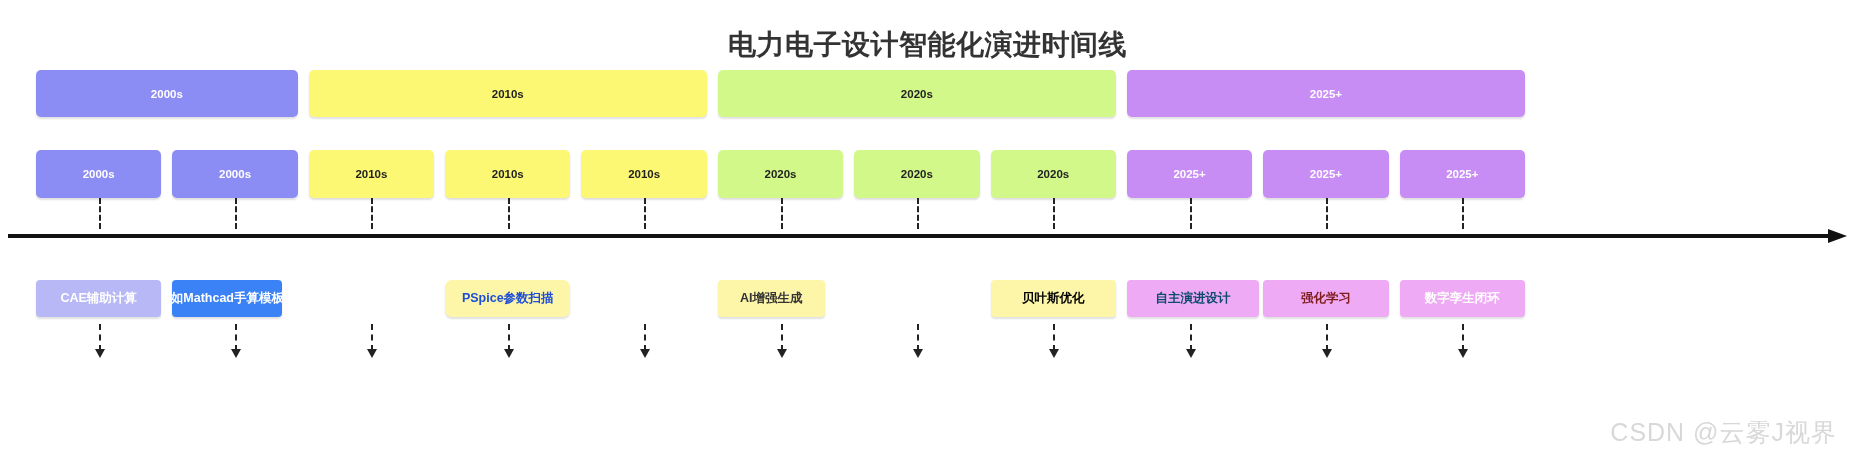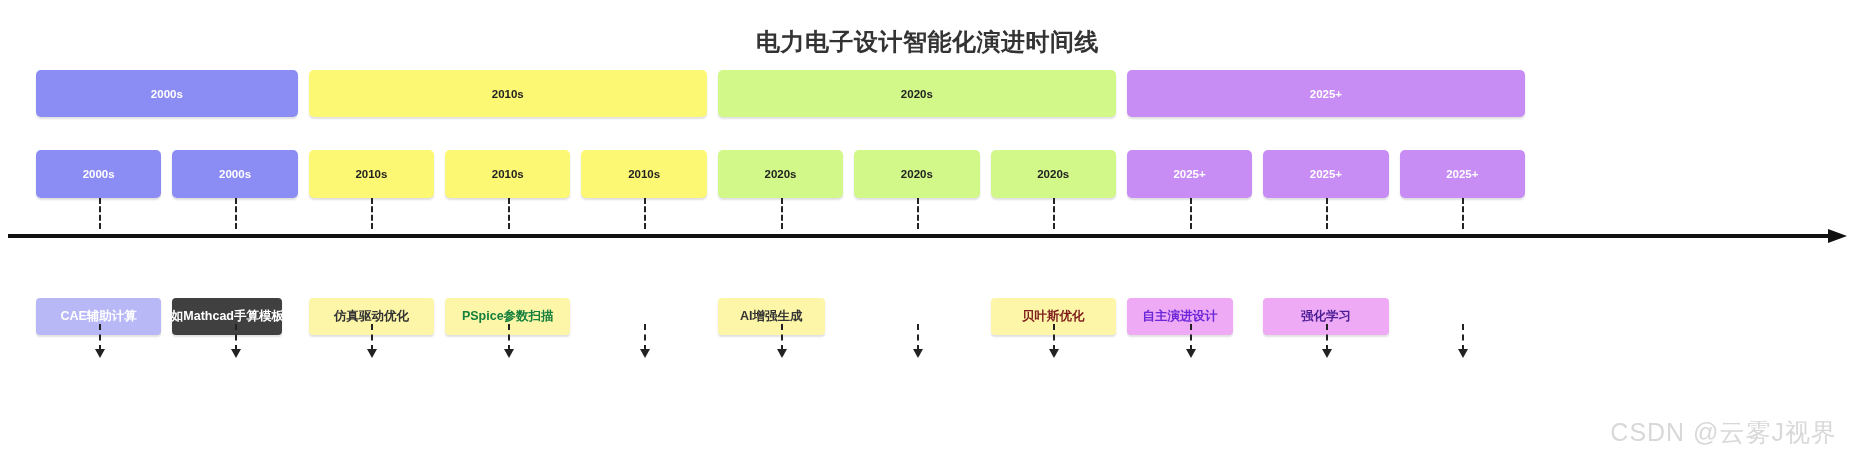--- a/index.html
+++ b/index.html
@@ -16,21 +16,21 @@
     color: #333333;
   }
 
   
   #chart-title {
     position: absolute;
     left: 0;
     top: 26px;
     width: 100%;
     text-align: center;
-    font-size: 24px;
+    font-size: 28px;
     font-weight: bold;
     color: #333333;
     letter-spacing: 0.5px;
   }
 
   
   #era-band {
     position: absolute;
     left: 36px;
     top: 70px;
@@ -80,21 +80,21 @@
     top: 229px;
     width: 1839px;
     height: 14px;
   }
   #timeline-axis svg { display: block; }
 
   
   #label-band {
     position: absolute;
     left: 36px;
-    top: 298px;
+    top: 280px;
     width: 1489px;
     height: 37px;
   }
   .label-box {
     position: absolute;
     top: 0;
     height: 37px;
     border-radius: 4px;
     box-sizing: border-box;
     display: flex;
@@ -206,40 +206,40 @@
   <svg width="1839" height="14" viewBox="0 0 1839 14" xmlns="http://www.w3.org/2000/svg">
     <line x1="0" y1="7" x2="1820" y2="7" stroke="#111111" stroke-width="4"></line>
     <polygon points="1820,0 1839,7 1820,14" fill="#111111"></polygon>
   </svg>
 </div>
 
 <div id="label-band">
     <div class="label-box" style="left: 0px; width: 125.364px; background: rgb(184, 184, 247); color: rgb(255, 255, 255);">
       <span>CAE辅助计算</span>
     </div>
-    <div class="label-box" style="left: 136.364px; width: 110px; background: #404040; color: rgb(255, 255, 255);">
+    <div class="label-box" style="left: 136.364px; width: 110px; background: #3b82f6; color: rgb(255, 255, 255);">
       <span>如Mathcad手算模板</span>
     </div>
-    <div class="label-box" style="left: 272.727px; width: 125.364px; background: rgb(253, 246, 168); color: rgb(51, 51, 51);">
-      <span>仿真驱动优化</span>
-    </div>
-    <div class="label-box" style="left: 409.091px; width: 125.364px; background: rgb(253, 246, 168); color: #15803d;">
+    <div class="label-box" style="left: 409.091px; width: 125.364px; background: rgb(253, 246, 168); color: #1d4ed8; border-radius: 7px;">
       <span>PSpice参数扫描</span>
     </div>
     <div class="label-box" style="left: 681.818px; width: 107px; background: rgb(253, 246, 168); color: rgb(51, 51, 51);">
       <span>AI增强生成</span>
     </div>
-    <div class="label-box" style="left: 954.545px; width: 125.364px; background: rgb(253, 246, 168); color: #7f1d1d;">
+    <div class="label-box" style="left: 954.545px; width: 125.364px; background: rgb(253, 246, 168); color: #000000;">
       <span>贝叶斯优化</span>
     </div>
-    <div class="label-box" style="left: 1090.91px; width: 106px; background: rgb(238, 170, 245); color: #6d28d9;">
+    <div class="label-box" style="left: 1090.91px; width: 132px; background: rgb(238, 170, 245); color: #0c4a6e;">
       <span>自主演进设计</span>
     </div>
-    <div class="label-box" style="left: 1227.27px; width: 125.364px; background: rgb(238, 170, 245); color: #4c1d95;">
+    <div class="label-box" style="left: 1227.27px; width: 125.364px; background: rgb(238, 170, 245); color: #7f1d1d;">
       <span>强化学习</span>
+    </div>
+    <div class="label-box" style="left: 1363.64px; width: 125.364px; background: rgb(238, 170, 245); color: rgb(255, 255, 255);">
+      <span>数字孪生闭环</span>
     </div>
   </div>
 
 <div id="connector-layer">
     <div class="connector-up" style="left: 98.6818px;"></div>
     <div class="connector-down" style="left: 98.6818px;"></div>
     <div class="arrow-head-down" style="left: 98.6818px;"></div>
     <div class="connector-up" style="left: 235.045px;"></div>
     <div class="connector-down" style="left: 235.045px;"></div>
     <div class="arrow-head-down" style="left: 235.045px;"></div>

